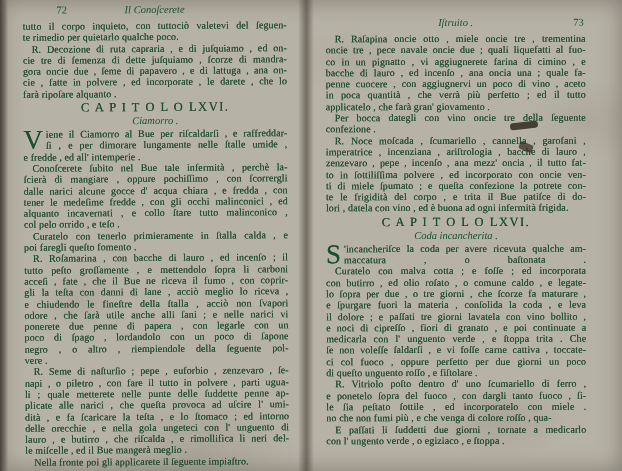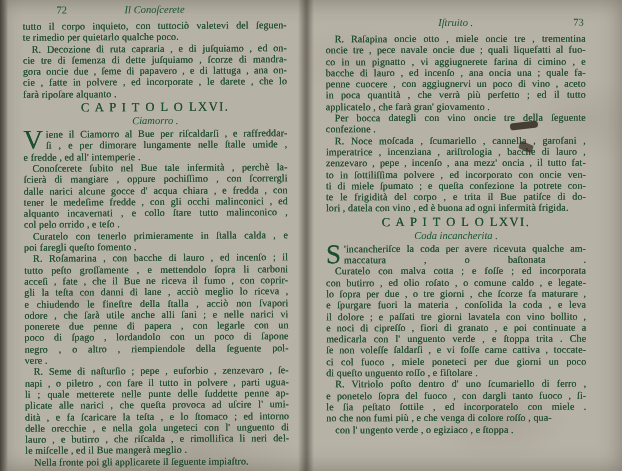--- a/index.html
+++ b/index.html
@@ -164,30 +164,31 @@
         </div>
       <div class="para indent">
           <div class="line">Curatelo con malva cotta ; e foſſe ; ed incorporata</div>
           <div class="line">con butirro , ed olio roſato , o comune caldo , e legate-</div>
           <div class="line">lo ſopra per due , o tre giorni , che ſcorze fa maturare ,</div>
           <div class="line">e ſpurgare fuori la materia , conſolida la coda , e leva</div>
           <div class="line">il dolore ; e paſſati tre giorni lavatela con vino bollito ,</div>
           <div class="line">e noci di cipreſſo , fiori di granato , e poi continuate a</div>
           <div class="line">medicarla con l' unguento verde , e ſtoppa trita . Che</div>
           <div class="line">ſe non voleſſe ſaldarſi , e vi foſſe carne cattiva , toccate-</div>
-          <div class="line">ci col fuoco , miele poneteci per due giorni un poco</div>
+          <div class="line">ci col fuoco , oppure perfetto per due giorni un poco</div>
           <div class="line">di queſto unguento roſſo , e fiſtolare .</div>
         </div>
       <div class="para indent">
           <div class="line">R. Vitriolo poſto dentro d' uno ſcumariello di ferro ,</div>
           <div class="line">e ponetelo ſopra del fuoco , con dargli tanto fuoco , ſi-</div>
           <div class="line">le ſia peſtato ſottile , ed incorporatelo con miele .</div>
           <div class="line">no che non fumi più , e che venga di colore roſſo , qua-</div>
         </div>
       <div class="para indent">
+          <div class="line">E paſſati li ſuddetti due giorni , tornate a medicarlo</div>
           <div class="line">con l' ungento verde , o egiziaco , e ſtoppa .</div>
         </div>
     </div>
   </div>
 
   <div class="smudge smudge-1"></div>
   <div class="smudge smudge-2"></div>
 </div>
 
 </body></html>

